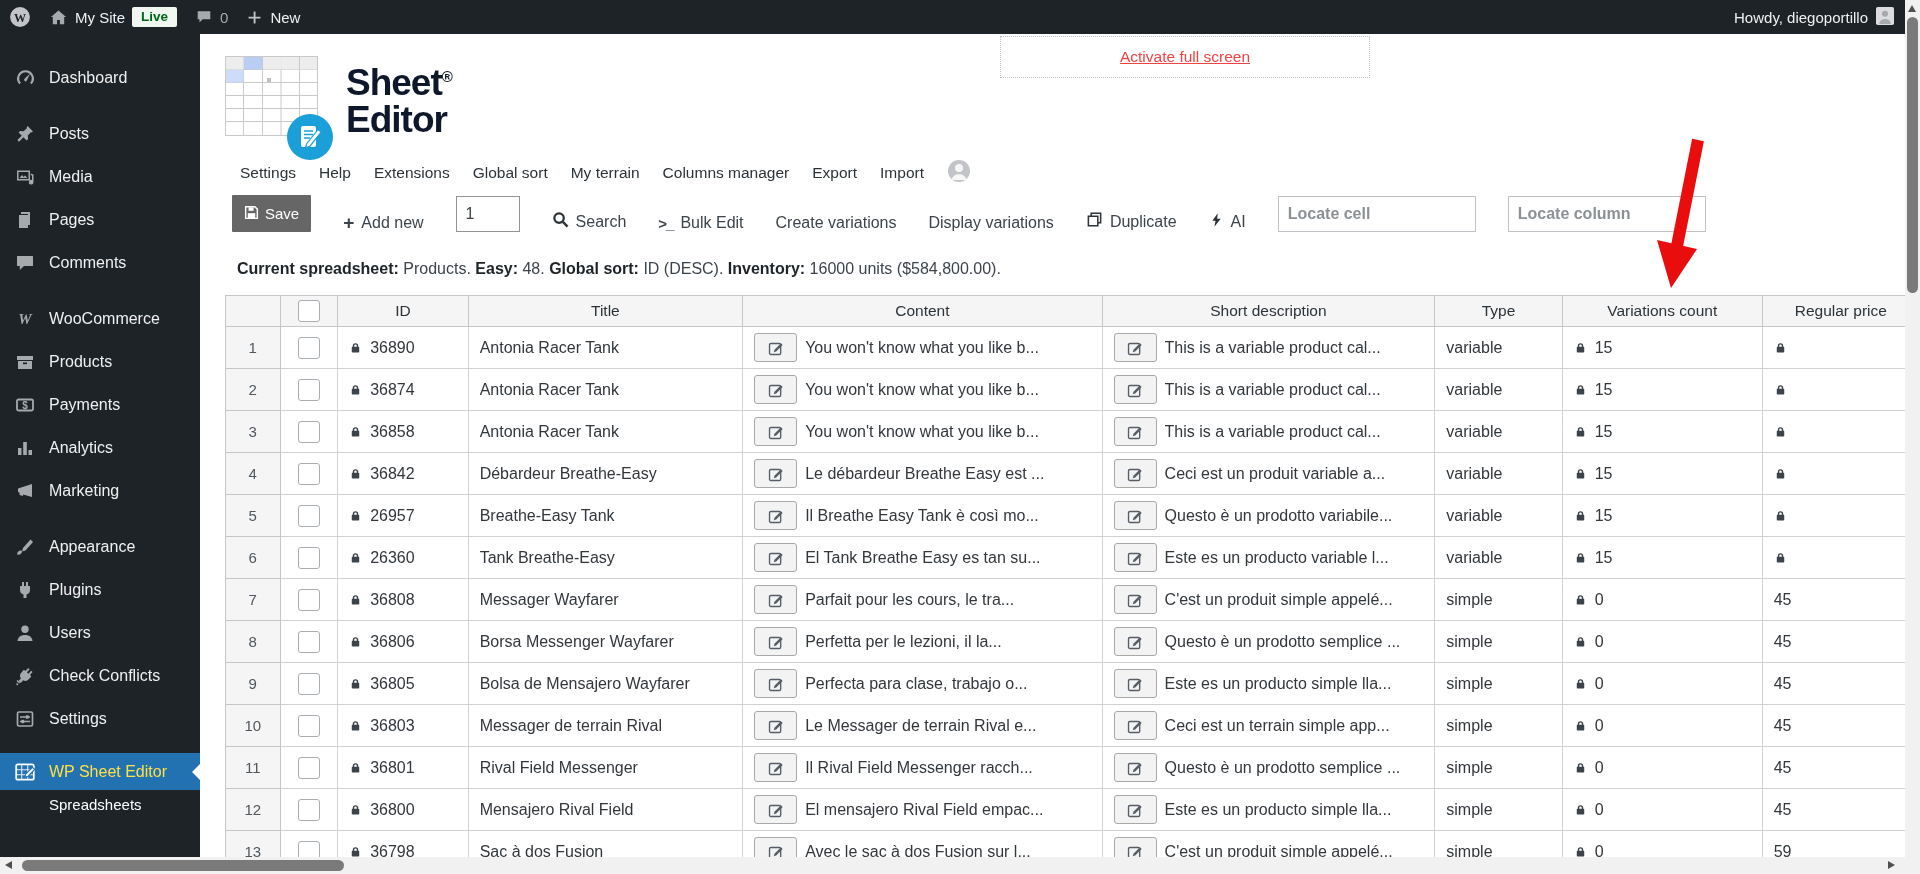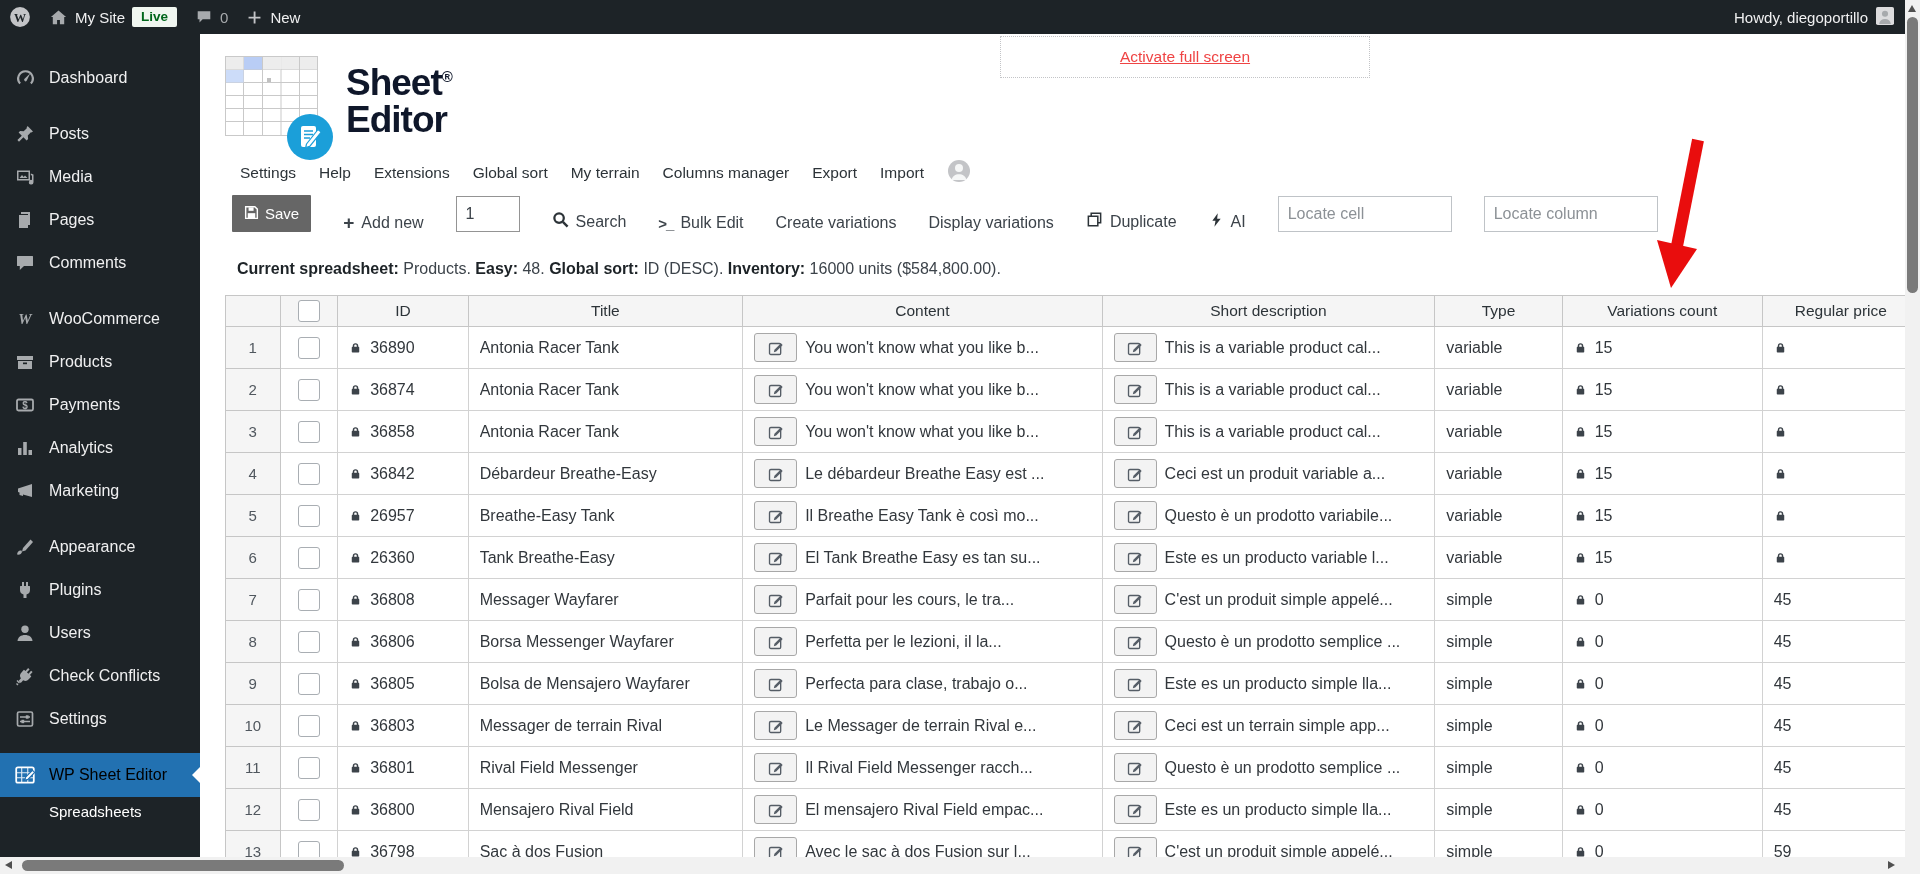--- a/index.html
+++ b/index.html
@@ -16,21 +16,21 @@
   .ab-count{color:#a7aaad;}
   .ab-right{margin-left:auto;display:flex;align-items:center;gap:8px;padding-right:26px;}
 
   
   .sidebar{position:absolute;left:0;top:34px;width:200px;height:823px;background:#1d2327;
            padding-top:22px;box-sizing:border-box;z-index:5;overflow:hidden;}
   .side-item{display:flex;align-items:center;height:43px;padding-left:14px;gap:13px;
              color:#f0f0f1;font-size:16px;cursor:pointer;position:relative;}
   .side-item .icon{width:22px;height:22px;color:#a7aaad;display:flex;align-items:center;justify-content:center;flex:0 0 22px;}
   .side-item.gap{margin-top:13px;}
-  .side-item.active{background:#2271b1;color:#000000;height:44px;}
+  .side-item.active{background:#2271b1;color:#fde047;height:37px;}
   .side-item.active .icon{color:#fff;}
   .side-item.active::after{content:"";position:absolute;right:0;top:50%;margin-top:-8px;
              border:8px solid transparent;border-right-color:#fff;}
   .side-sub{color:#fff;font-size:15px;padding-left:49px;margin-top:6px;line-height:18px;}
 
   
   .content{position:absolute;left:200px;top:34px;width:1720px;height:823px;background:#fff;z-index:1;}
 
   .fullscreen-box{position:absolute;left:800px;top:2px;width:368px;height:40px;background:#fff;
                   border:1px dotted #c3c4c7;display:flex;align-items:center;justify-content:center;}
@@ -51,21 +51,21 @@
 
   
   .toolbar{position:absolute;left:32px;top:160px;display:flex;align-items:flex-end;gap:32px;height:38px;
            font-size:16px;color:#3c434a;white-space:nowrap;}
   .tb-item{display:flex;align-items:center;gap:7px;cursor:pointer;}
   .save-btn{background:#666;color:#fff;height:37px;padding:0 12px;display:flex;align-items:center;
             gap:6px;font-size:15px;border-radius:1px;cursor:pointer;}
   .count-input,.locate-input{height:36px;border:1px solid #949494;background:#fff;font-size:16px;
             padding:0 9px;box-sizing:border-box;color:#3c434a;font-family:"Liberation Sans",sans-serif;}
   .count-input{width:64px;}
-  .locate-input{width:174px;border-color:#bfc3c7;}
+  .locate-input{width:198px;border-color:#bfc3c7;font-weight:bold;}
   .locate-input::placeholder{color:#8c9196;}
   .tb-bulk-glyph{font-weight:bold;font-size:15px;letter-spacing:-1px;}
 
   
   .statusline{position:absolute;left:37px;top:226px;font-size:16px;color:#3c434a;}
   .statusline b{color:#1d2327;}
 
   
   .sheet{position:absolute;left:25px;top:261px;border-collapse:collapse;table-layout:fixed;
          font-size:16px;color:#32373c;}

